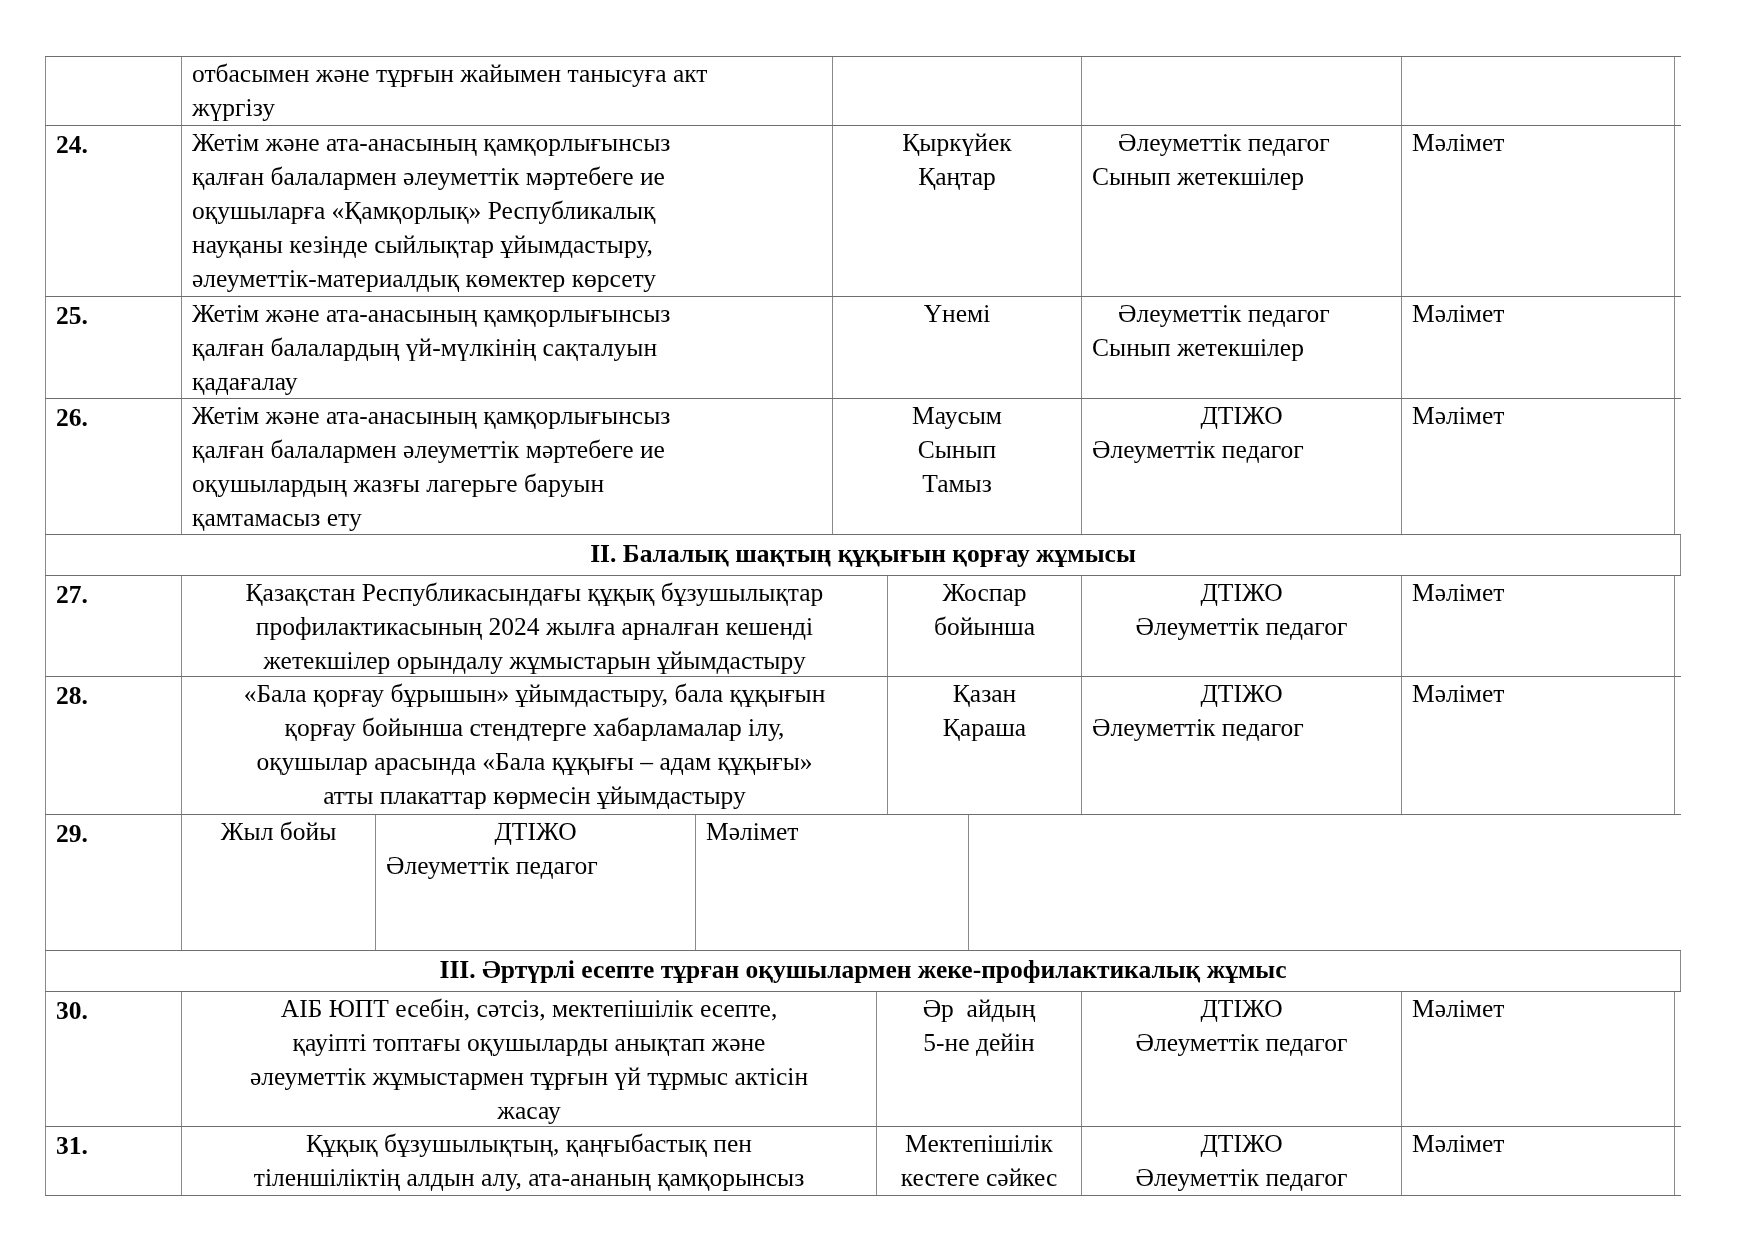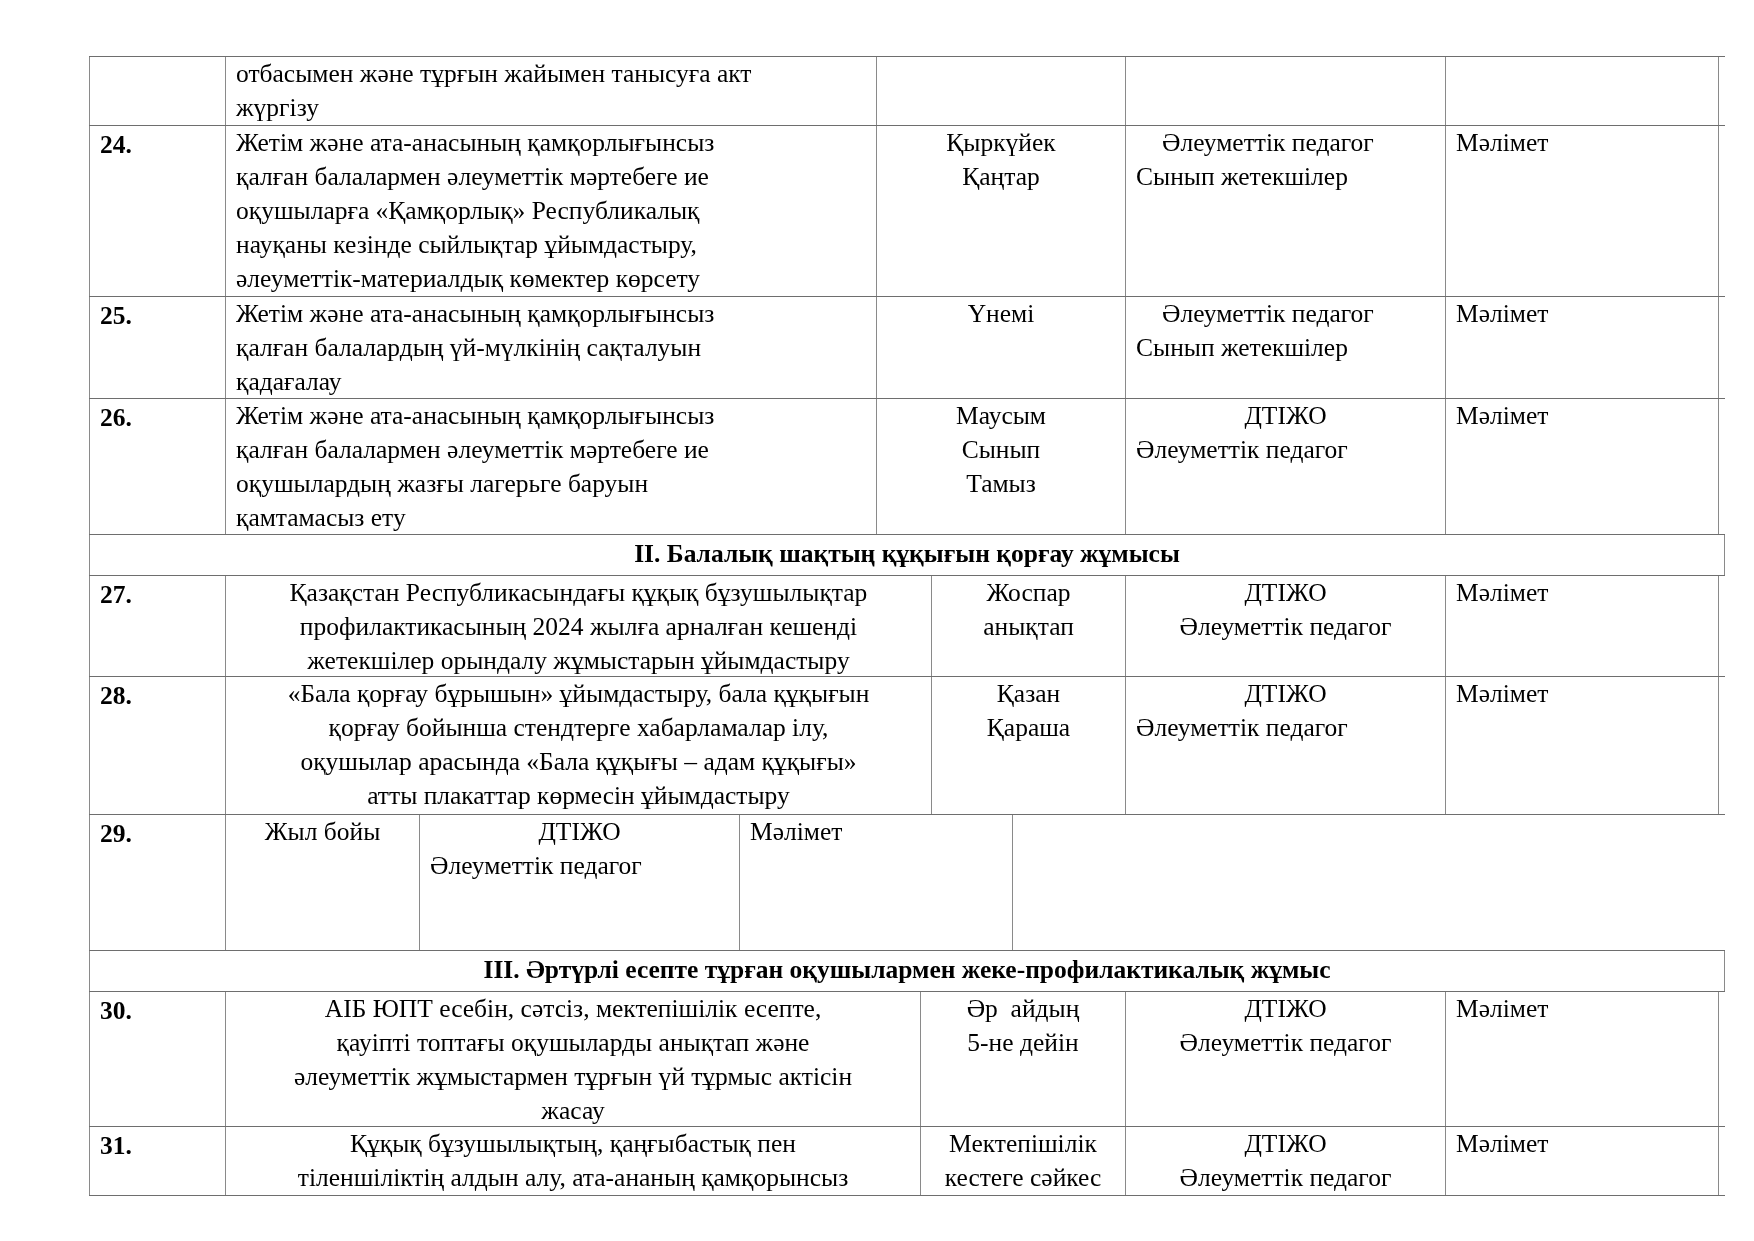--- a/index.html
+++ b/index.html
@@ -1,18 +1,18 @@
 <!DOCTYPE html>
 <html><head>
 <meta charset="utf-8">
 <style>
   html, body { margin:0; padding:0; background:#ffffff; }
   body { width:1754px; height:1241px; position:relative; overflow:hidden;
          font-family:"Liberation Serif","DejaVu Serif",serif; color:#000; }
-  .tbl { position:absolute; left:45px; top:56px; width:1636px;margin-left:44px; }
+  .tbl { position:absolute; left:45px; top:56px; width:1636px; }
   .row { position:relative; display:flex; border-top:1.5px solid #6e6e6e; box-sizing:border-box; }
   .row.last { border-bottom:1.5px solid #6e6e6e; }
   .cell { box-sizing:border-box; border-left:1.5px solid #8a8a8a; font-size:25.5px; line-height:34px; padding:0 10px; }
   .cell:last-child { border-right:1.5px solid #8a8a8a; }
   .num { width:136px; text-align:left; font-weight:bold; padding-top:2px; }
   .desc { padding-top:0; }
   .center { text-align:center; }
   .sec { width:100%; text-align:center; font-weight:bold; line-height:38px; }
   .line { display:block; white-space:nowrap; }
 </style>
@@ -95,21 +95,21 @@
 
   <div class="row" style="height:101px">
     <div class="cell num">27.</div>
     <div class="cell desc center" style="width:706px">
       <span class="line">Қазақстан Республикасындағы құқық бұзушылықтар</span>
       <span class="line">профилактикасының 2024 жылға арналған кешенді</span>
       <span class="line">жетекшілер орындалу жұмыстарын ұйымдастыру</span>
     </div>
     <div class="cell center" style="width:194px">
       <span class="line">Жоспар</span>
-      <span class="line">анықтап</span>
+      <span class="line">бойынша</span>
     </div>
     <div class="cell center" style="width:320px">
       <span class="line">ДТІЖО</span>
       <span class="line">Әлеуметтік педагог</span>
     </div>
     <div class="cell" style="width:274px">Мәлімет</div>
   </div>
 
   <div class="row" style="height:138px">
     <div class="cell num">28.</div>

